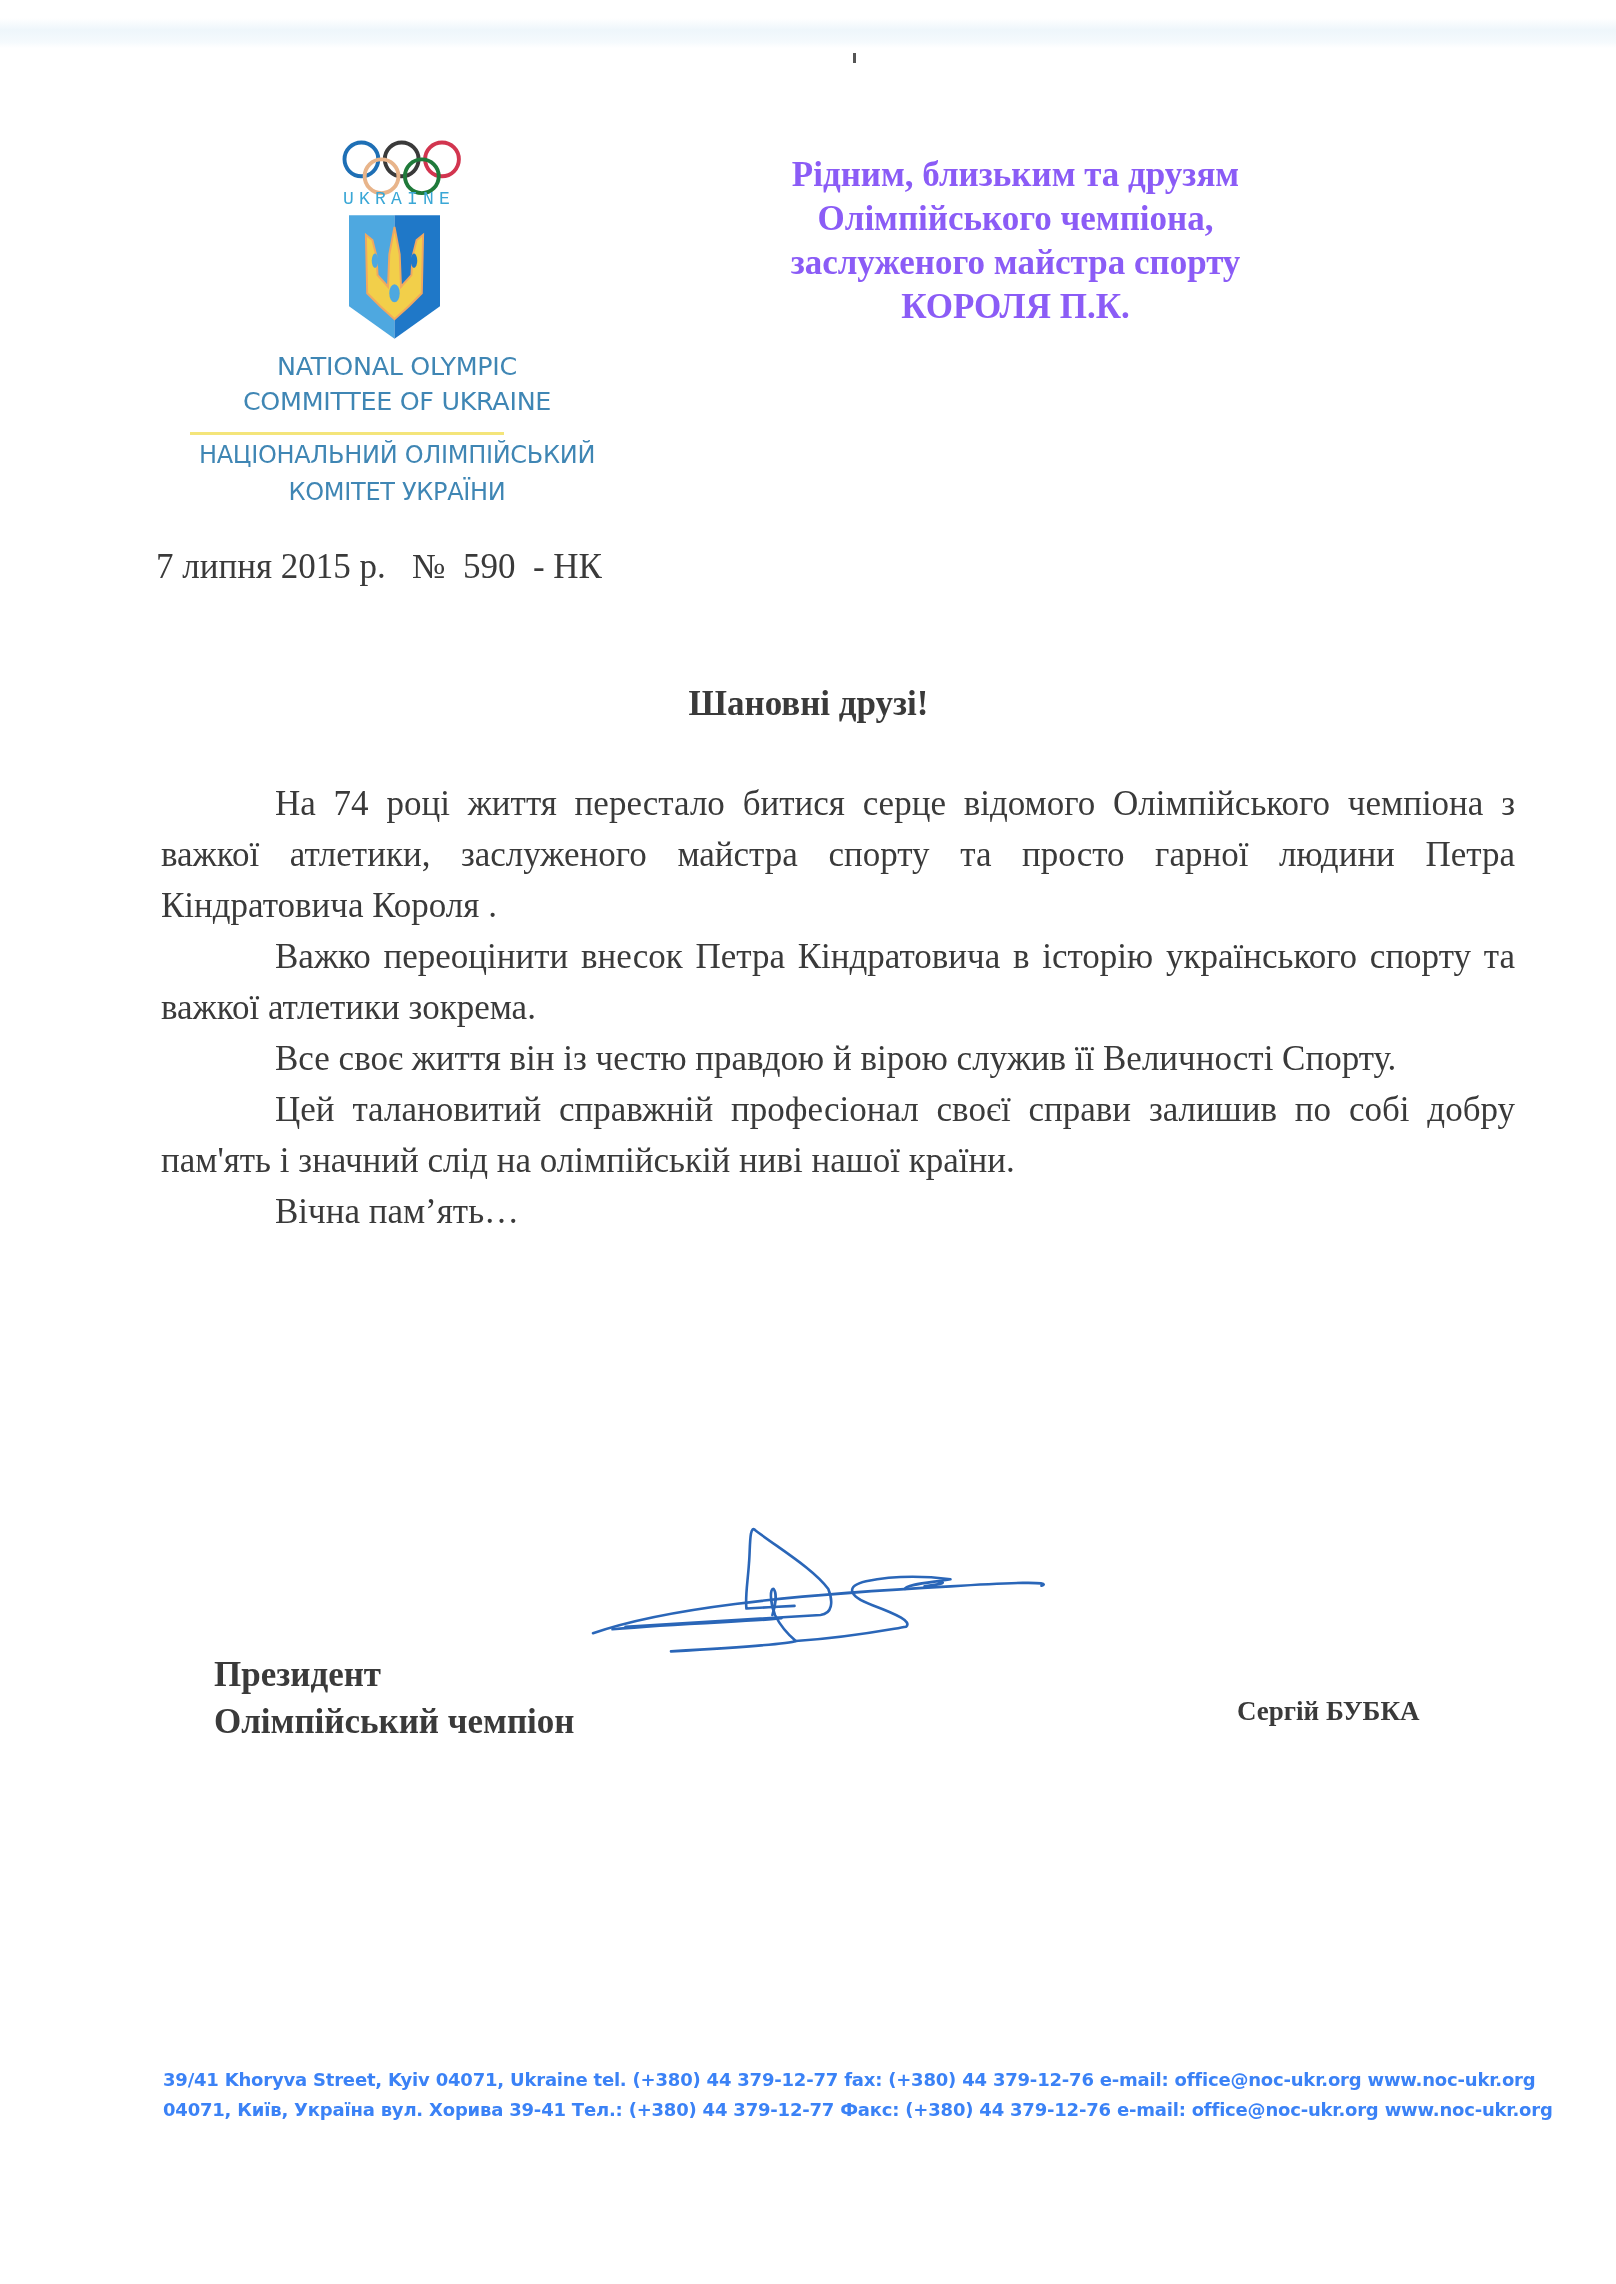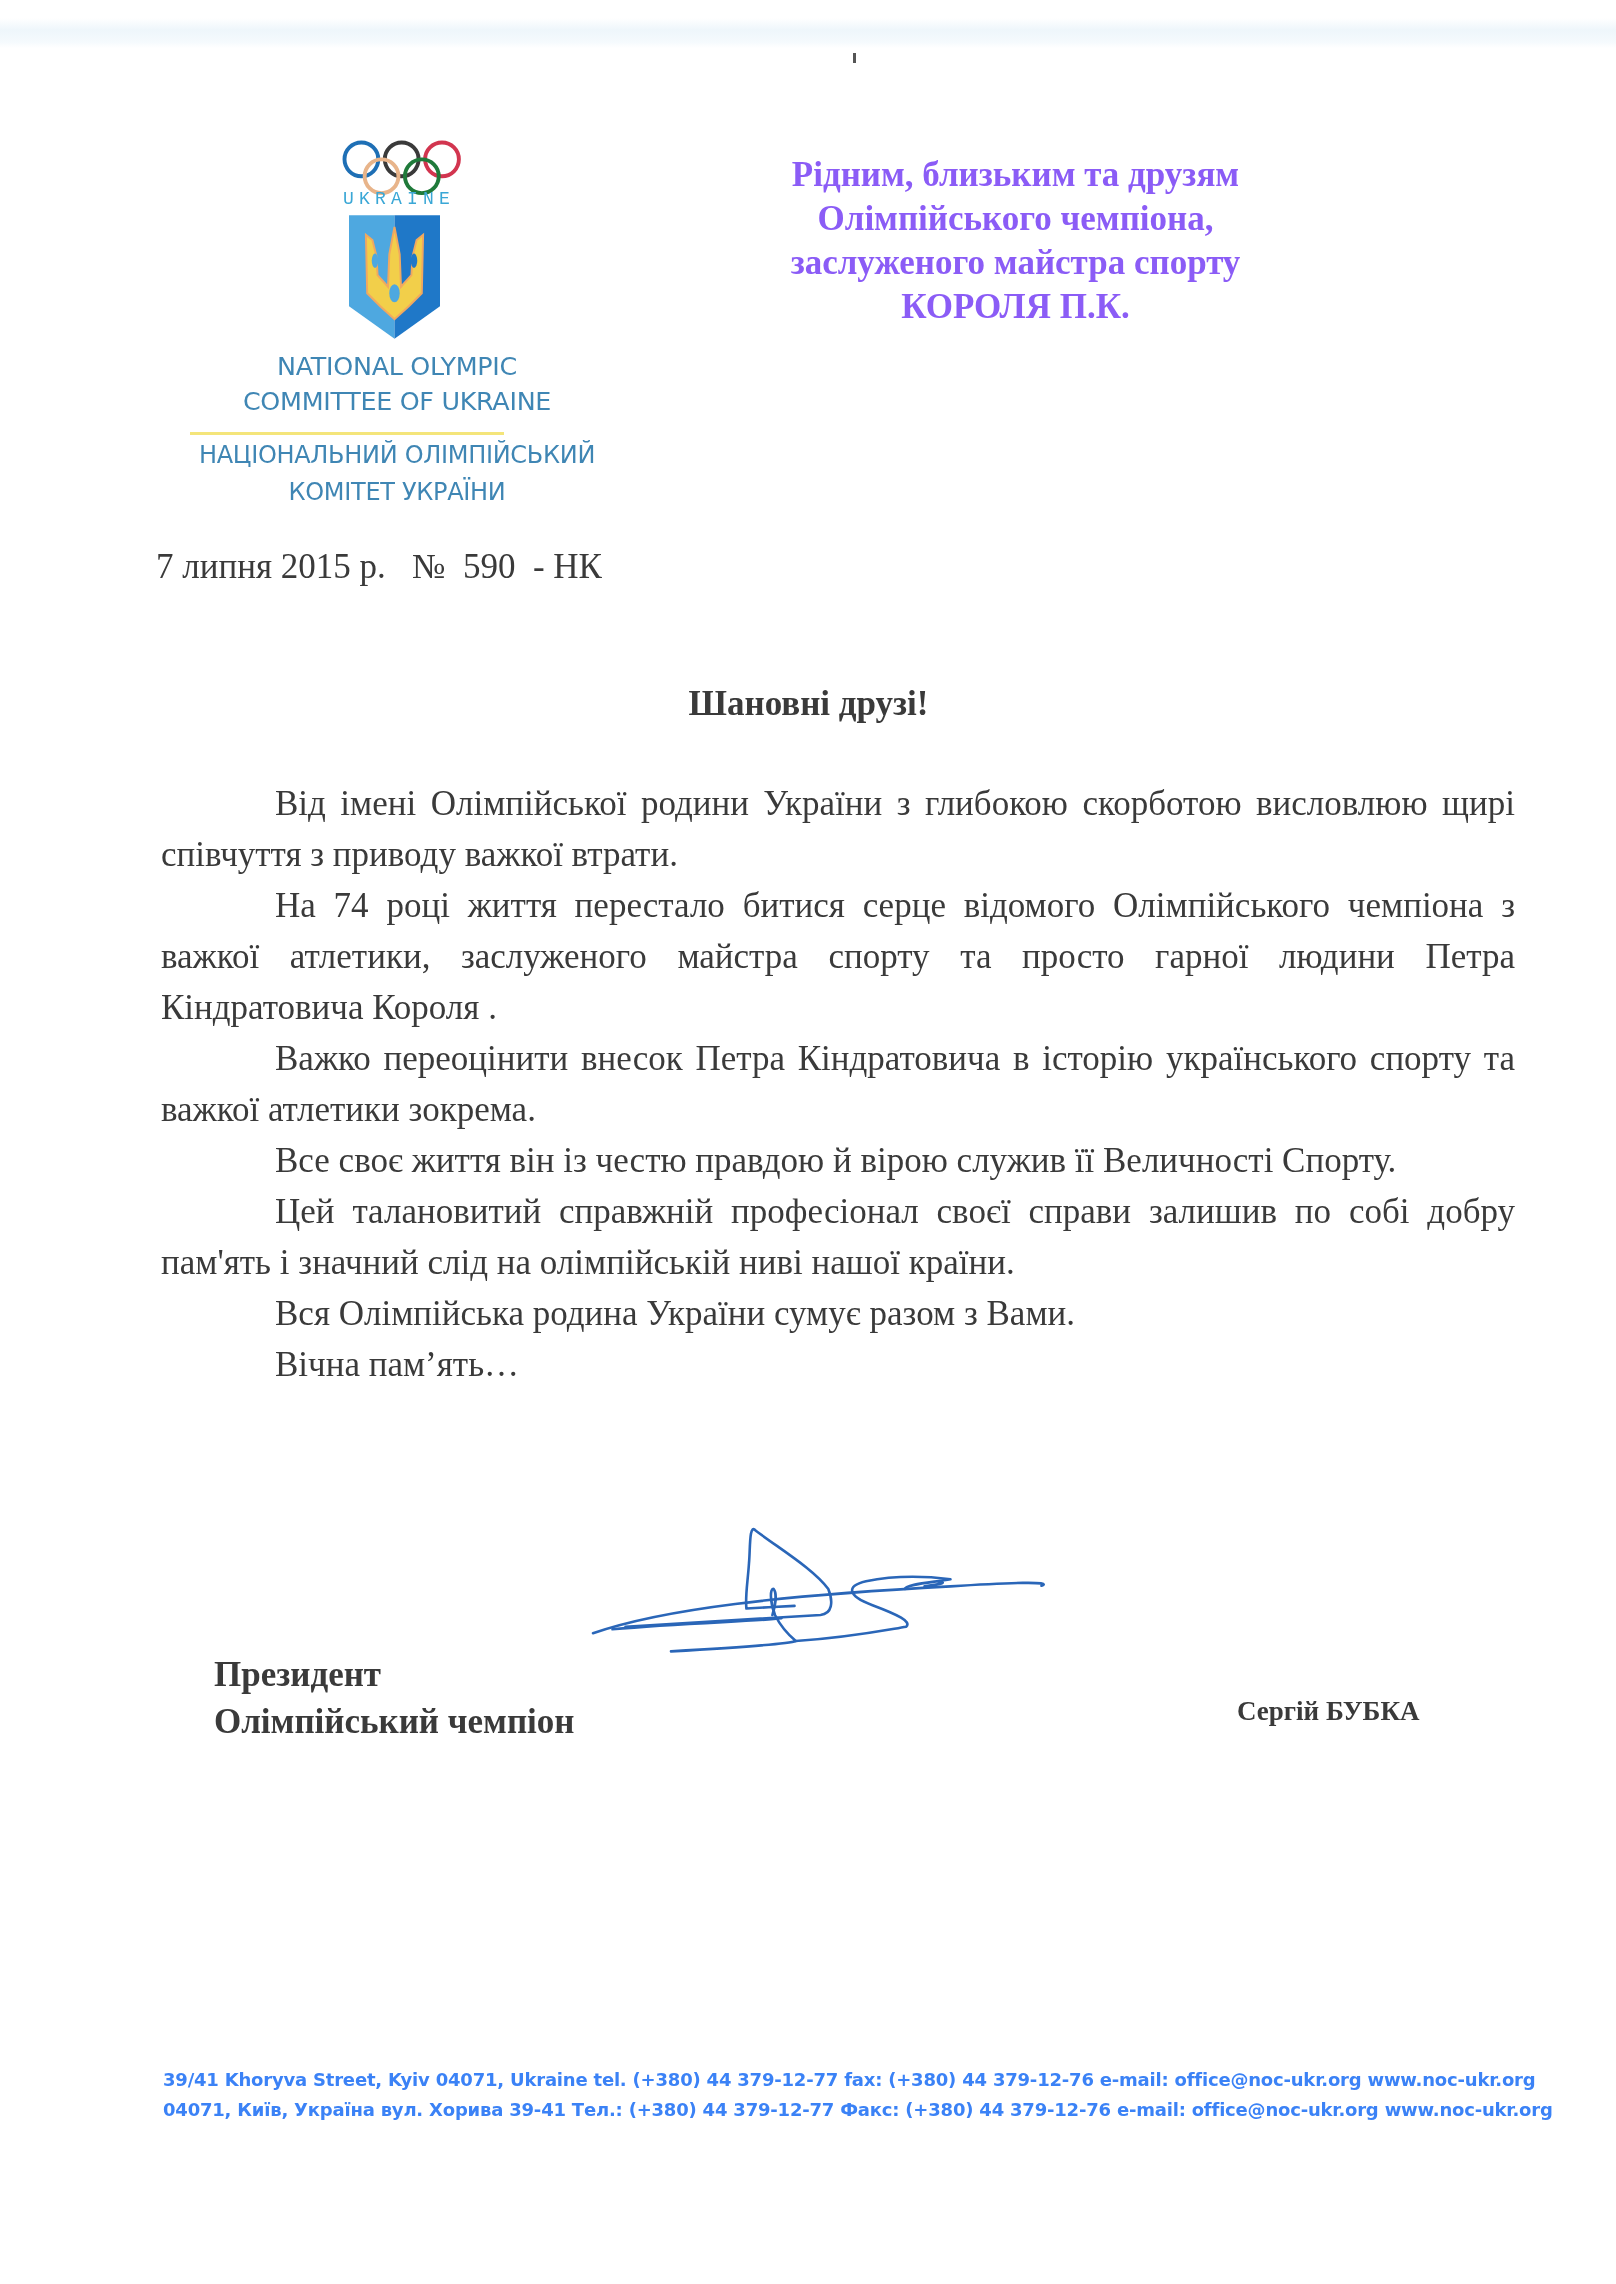--- a/index.html
+++ b/index.html
@@ -118,26 +118,24 @@
   <div>Олімпійського чемпіона,</div>
   <div>заслуженого майстра спорту</div>
   <div>КОРОЛЯ П.К.</div>
 </div>
 
 <div class="ref-line"><span>7 липня 2015 р.</span>   <span>№</span>  <span>590</span>  <span>- НК</span></div>
 
 <div class="greeting">Шановні друзі!</div>
 
 <div class="body-text">
-  <p>Від імені Олімпійської родини України з глибокою скорботою висловлюю щирі співчуття з приводу важкої втрати.</p>
   <p>На 74 році життя перестало битися серце відомого Олімпійського чемпіона з важкої атлетики, заслуженого майстра спорту та просто гарної людини Петра Кіндратовича Короля .</p>
   <p>Важко переоцінити внесок Петра Кіндратовича в історію українського спорту та важкої атлетики зокрема.</p>
   <p>Все своє життя він із честю правдою й вірою служив її Величності Спорту.</p>
   <p>Цей талановитий справжній професіонал своєї  справи  залишив по собі добру пам'ять і значний слід на олімпійській ниві нашої країни.</p>
-  <p>Вся Олімпійська родина України сумує разом з Вами.</p>
   <p>Вічна пам’ять…</p>
 </div>
 
 <svg class="signature" viewBox="0 0 900 220">
   <g fill="none" stroke="#2a66b8" stroke-width="4" stroke-linecap="round" stroke-linejoin="round">
     <path d="M10 168 C120 130 300 110 560 96 C650 90 720 88 700 95"></path>
     <path d="M40 162 C150 152 260 150 300 145"></path>
     <path d="M60 158 C200 150 320 142 360 140 C378 138 380 120 372 100 C350 70 300 40 260 10 C250 -2 252 40 250 60 C248 90 244 110 246 130 L280 128 L320 126"></path>
     <path d="M286 140 C292 120 292 105 288 100 C282 98 282 120 290 140 C300 160 310 170 322 180 C310 185 200 192 130 196"></path>
     <path d="M322 180 C400 175 450 165 492 158 C500 150 480 140 440 125 C400 110 400 95 430 88 C470 80 520 80 560 85 C530 90 490 93 490 100"></path>

